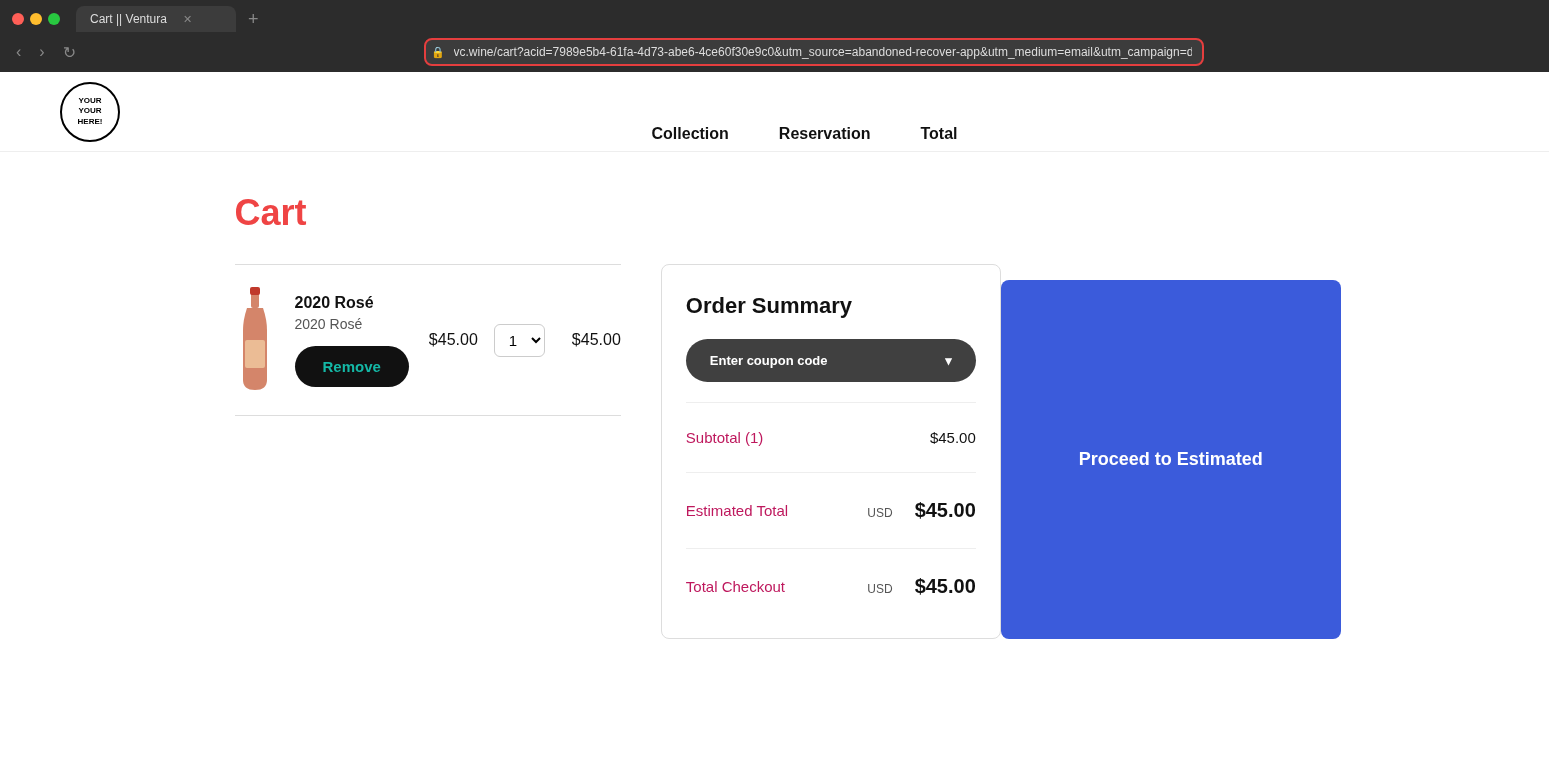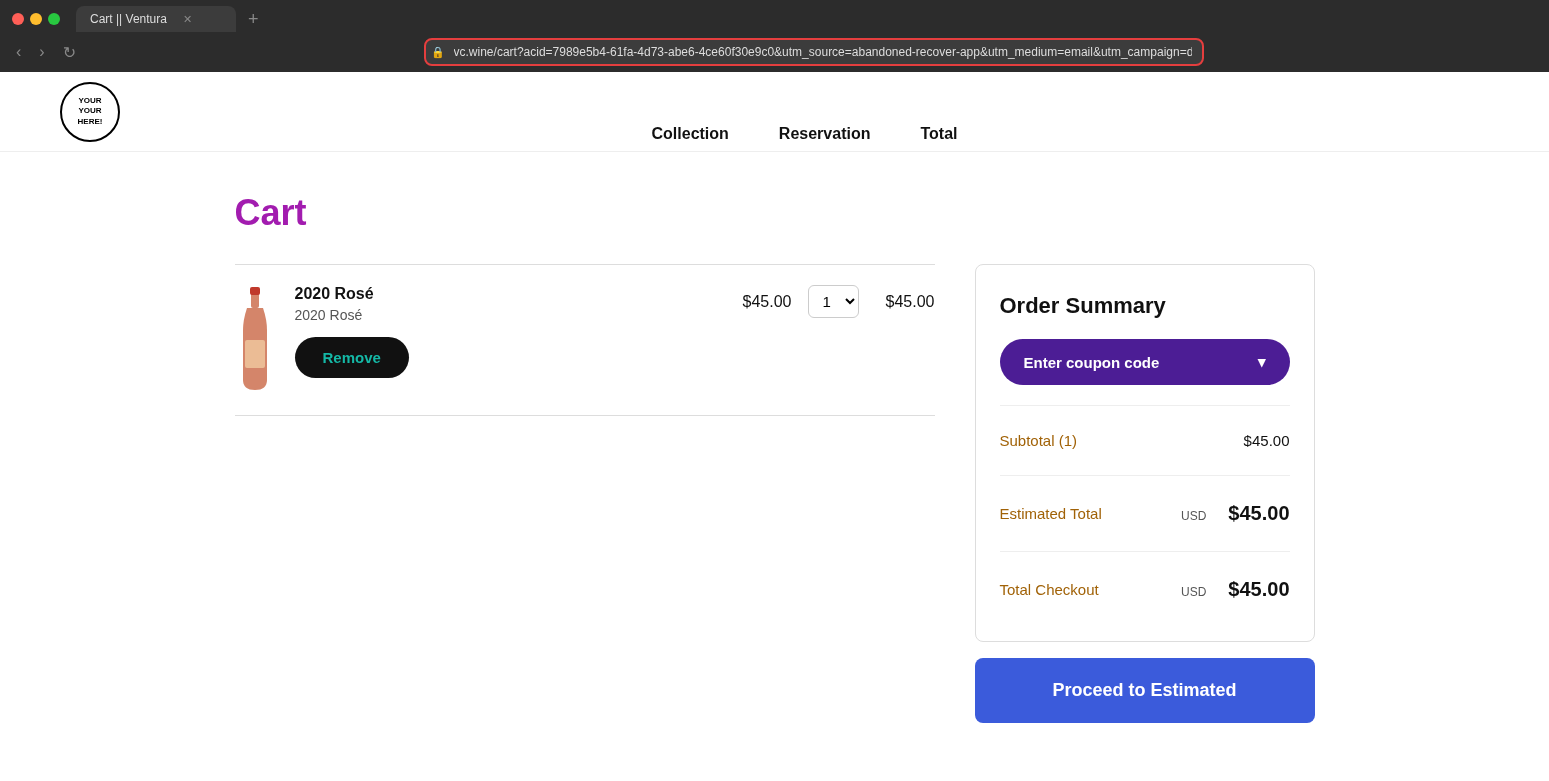--- a/index.html
+++ b/index.html
@@ -138,34 +138,34 @@
 
     
     .main-content {
       max-width: 1200px;
       margin: 0 auto;
       padding: 40px 60px 60px;
     }
     .cart-title {
       font-size: 36px;
       font-weight: 800;
-      color: #a21caf;
+      color: #ef4444;
       margin-bottom: 30px;
     }
     .cart-layout {
       display: flex;
       gap: 40px;
       align-items: flex-start;
     }
     .cart-items {
       flex: 1;
     }
     .cart-item {
       display: flex;
-      align-items: flex-start;
+      align-items: center;
       padding: 20px 0;
       border-top: 1px solid #ddd;
       border-bottom: 1px solid #ddd;
       gap: 20px;
     }
     .wine-bottle-img {
       width: 40px;
       height: 110px;
       position: relative;
       flex-shrink: 0;
@@ -231,26 +231,26 @@
       padding: 28px 24px;
       flex-shrink: 0;
     }
     .summary-title {
       font-size: 22px;
       font-weight: 800;
       color: #111;
       margin-bottom: 20px;
     }
     .coupon-btn {
-      background: #4c1d95;
+      background: #404040;
       color: #fff;
       border: none;
       border-radius: 50px;
       padding: 14px 24px;
-      font-size: 15px;
+      font-size: 13px;
       font-weight: 600;
       cursor: pointer;
       width: 100%;
       text-align: right;
       display: flex;
       align-items: center;
       justify-content: space-between;
       margin-bottom: 20px;
     }
     .summary-divider {
@@ -259,21 +259,21 @@
       margin: 14px 0;
     }
     .summary-row {
       display: flex;
       justify-content: space-between;
       align-items: center;
       padding: 12px 0;
     }
     .summary-label {
       font-size: 15px;
-      color: #a16207;
+      color: #be185d;
     }
     .summary-value {
       font-size: 15px;
       color: #111;
       font-weight: 500;
     }
     .summary-value-large {
       font-size: 20px;
       font-weight: 700;
       color: #111;
@@ -376,21 +376,21 @@
               <option value="2">2</option>
               <option value="3">3</option>
               <option value="4">4</option>
               <option value="5">5</option>
             </select>
             <span class="item-total">$45.00</span>
           </div>
         </div>
       </div>
 
-      <div style="display:flex;flex-direction:column;align-items:stretch;">
+      <div style="display:flex;flex-direction:row;align-items:stretch;">
         <div class="order-summary">
           <div class="summary-title">Order Summary</div>
 
           <button class="coupon-btn">
             <span>Enter coupon code</span>
             <span>▾</span>
           </button>
 
           <hr class="summary-divider">
 

